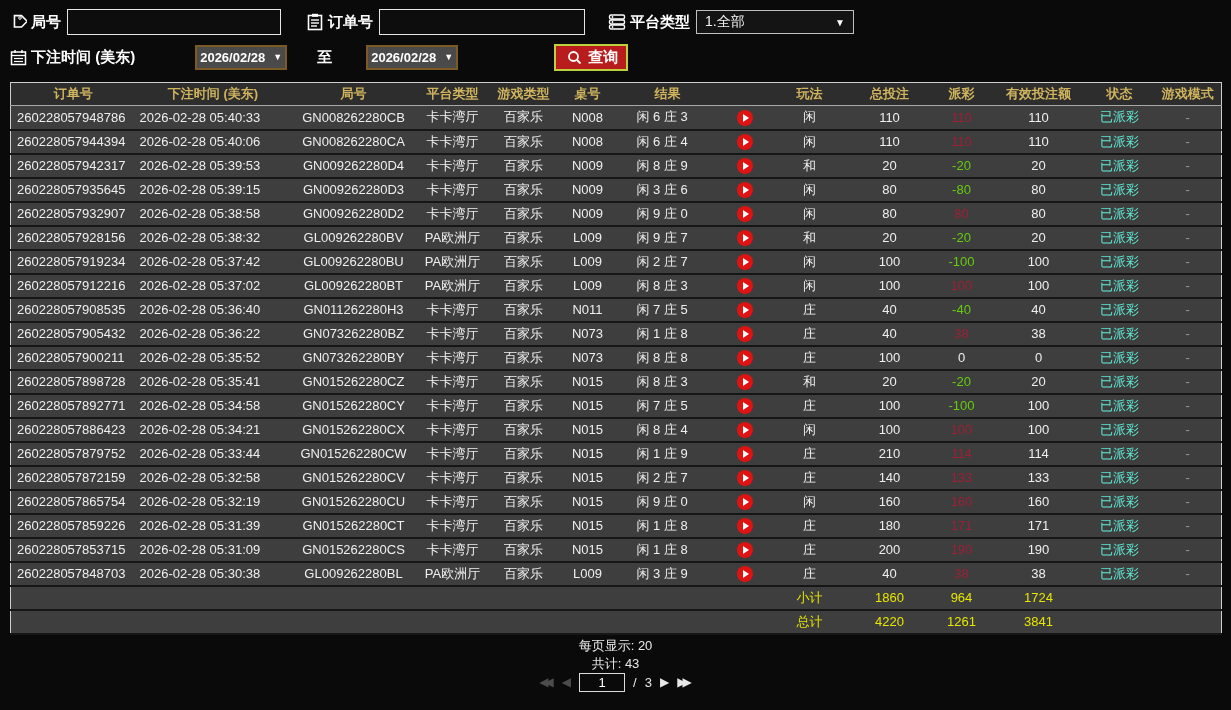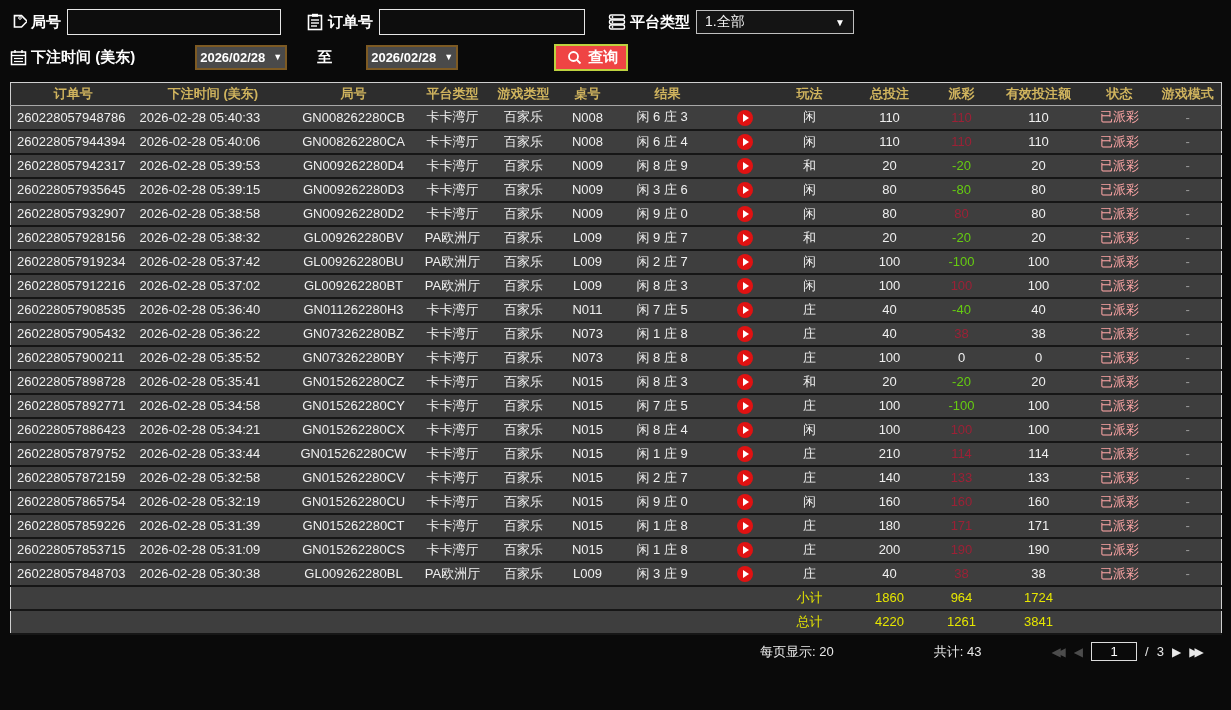--- a/index.html
+++ b/index.html
@@ -21,50 +21,50 @@
   .dropdown { width:158px; height:24px; background:#141414; border:1px solid #bfbfbf;
               display:flex; align-items:center; justify-content:space-between;
               color:#f2f2f2; font-size:14px; padding:4px 8px; cursor:default; }
   .dropdown .caret { font-size:10px; color:#fff; }
   .date-select { width:92px; height:25px; background:#4a4a4a; border:2px solid #7d5a23;
                  display:flex; align-items:center; justify-content:center; gap:8px;
                  color:#fff; font-size:13px; font-weight:bold; }
   .date-select .caret { font-size:9px; }
   .to-label { margin:0 34px 0 30px; }
   .dates-indent { margin-left:54px; }
-  .query-btn { margin-left:96px; height:27px; background:#ef4444; border:2px solid #bdd13f;
+  .query-btn { margin-left:96px; height:27px; background:#b91c1c; border:2px solid #bdd13f;
                color:#fff; font-size:15px; font-weight:bold; display:flex; align-items:center;
                gap:4px; padding:0 8px; cursor:pointer; }
 
   
   table { width:1211px; margin:4px 10px 0 10px; border-collapse:collapse; table-layout:fixed;
           border:1px solid #cfcfcf; background:#3e3e3e; font-size:13px; }
   th { background:#2d2d2d; color:#d0b45e; font-weight:bold; height:23px;
        border-bottom:1px solid #a8a8a8; white-space:nowrap; overflow:hidden; }
   td { height:24px; border-bottom:2px solid #161616; color:#efefef; text-align:center;
        white-space:nowrap; overflow:hidden; }
   td.c-order  { text-align:left; padding-left:6px; }
   td.c-time   { text-align:left; padding-left:4px; }
   td.c-result { text-align:left; padding-left:20px;margin-top:44px; }
   td.payout-pos  { color:#9c2136; }
   td.payout-neg  { color:#66cc11; }
   td.payout-zero { color:#efefef; }
-  td.c-status { color:#fca5a5; }
+  td.c-status { color:#5eead4; }
   td.c-mode   { color:#9a9a9a; }
   tr.total-row td { color:#e6e600; font-weight:normal; }
   .play-btn { display:inline-flex; width:16px; height:16px; border-radius:50%;
               background:#e01212; align-items:center; justify-content:center;
               vertical-align:middle; cursor:pointer; }
   .play-btn .tri { width:0; height:0; border-left:6px solid #fff;
                    border-top:4px solid transparent; border-bottom:4px solid transparent;
                    margin-left:2px; }
 
   
   .footer { display:flex; align-items:center; height:30px; margin:2px 10px 0 10px;
-            color:#e8e8e8; font-size:13px; }
+            color:#e8e8e8; font-size:13px;flex-direction:column; }
   .footer .sp1 { width:750px; }
   .footer .sp2 { width:100px; }
   .footer .sp3 { width:70px; }
   .pager { display:flex; align-items:center; gap:8px; }
   .pg-arrow { font-size:12px; cursor:pointer; }
   .pg-arrow.disabled { color:#4c4c4c; cursor:default; }
   .pg-arrow.enabled  { color:#e8e8e8; }
   .pg-arrow.dbl { letter-spacing:-4px; padding-right:4px; }
   .page-input { width:46px; height:19px; background:transparent; border:1px solid #dcdcdc;
                 color:#fff; font-size:13px; text-align:center; outline:none; }

